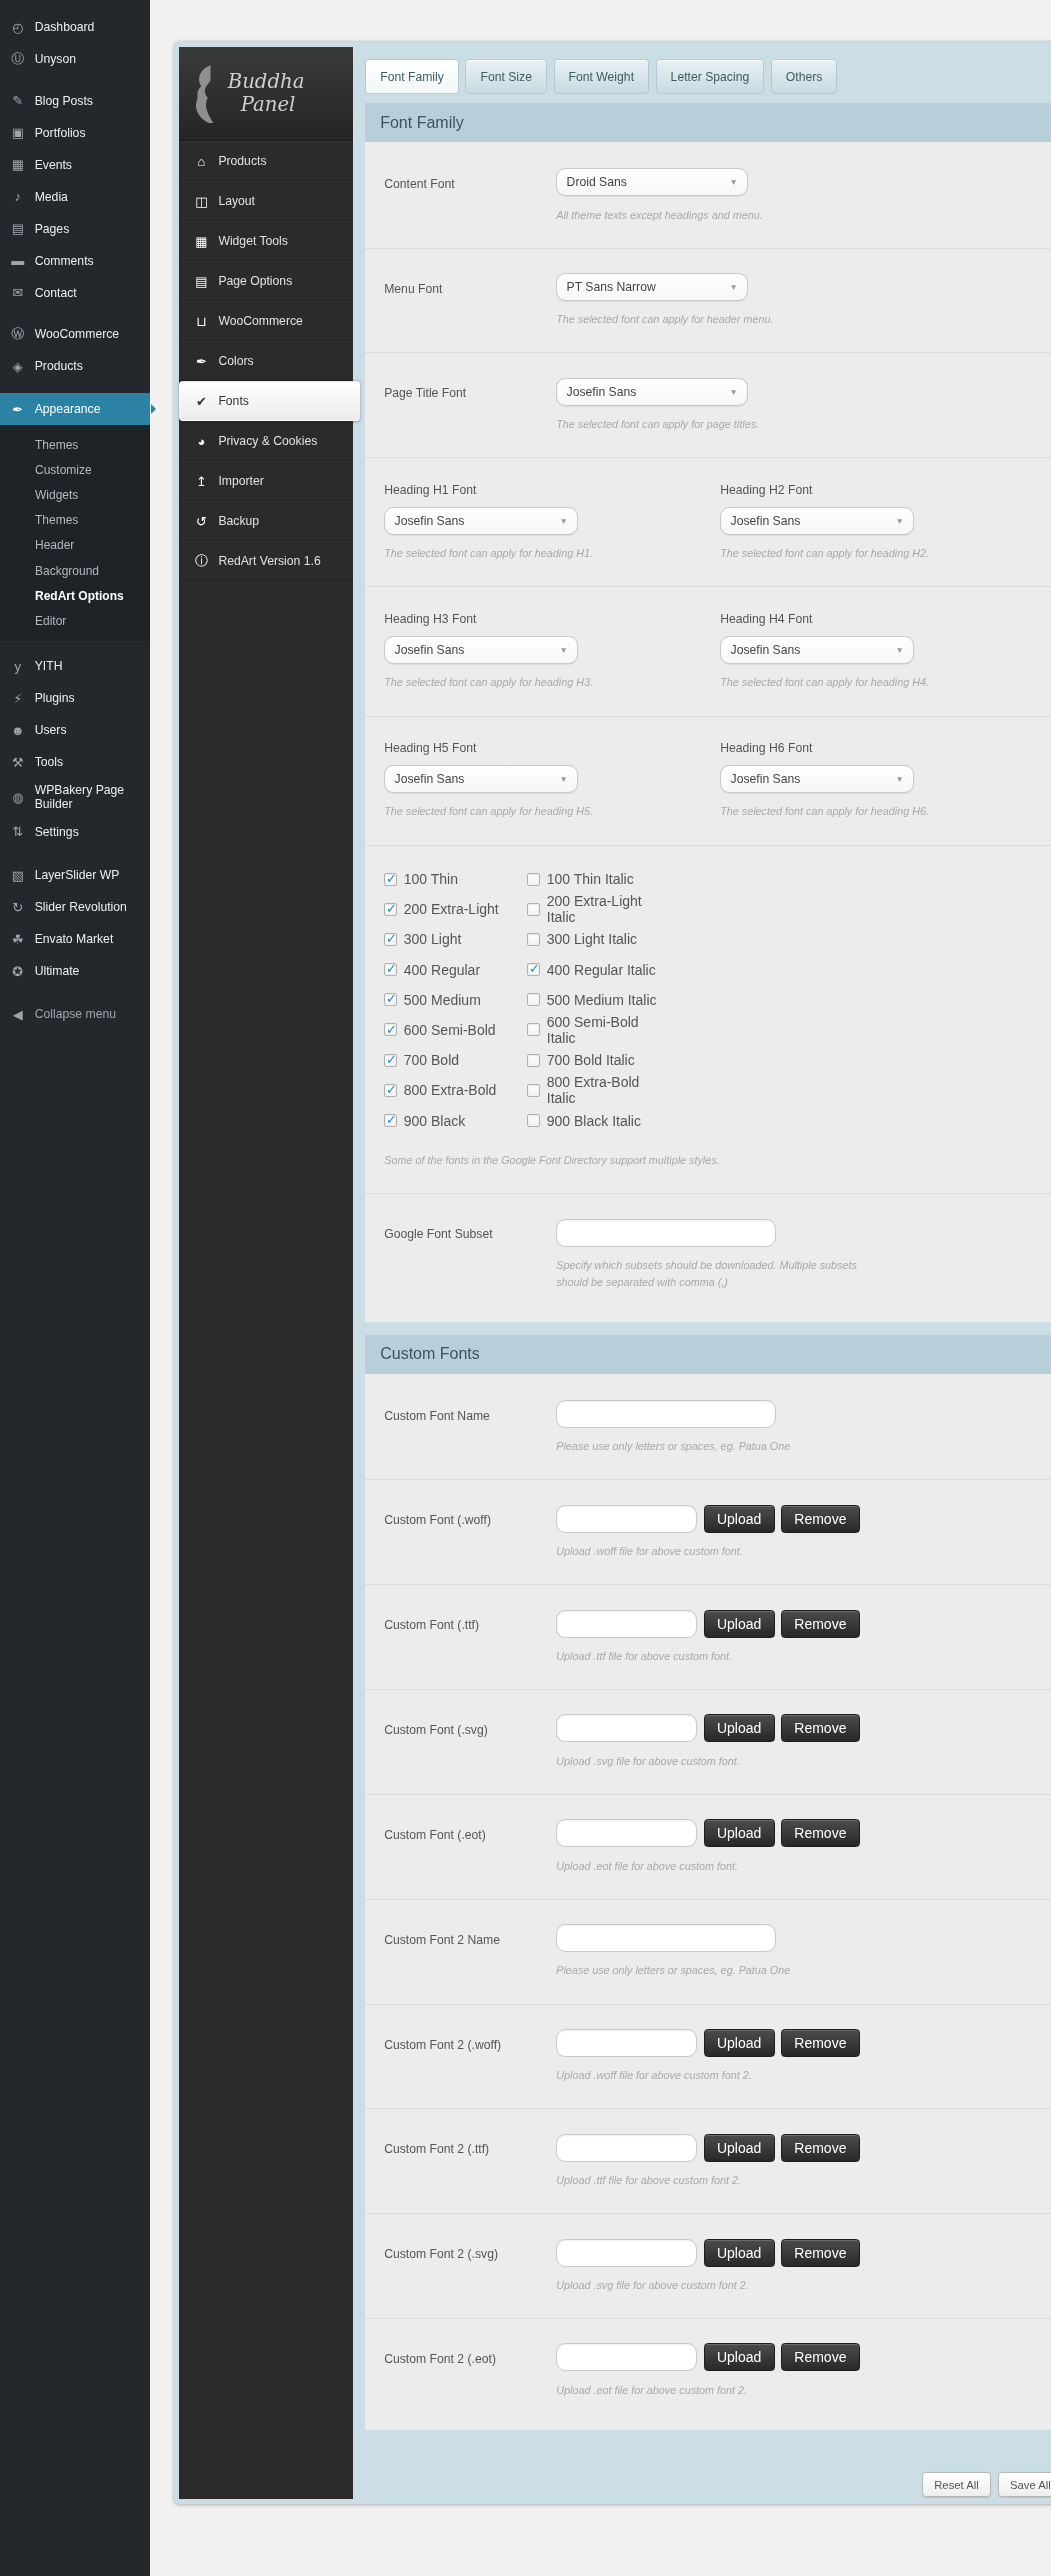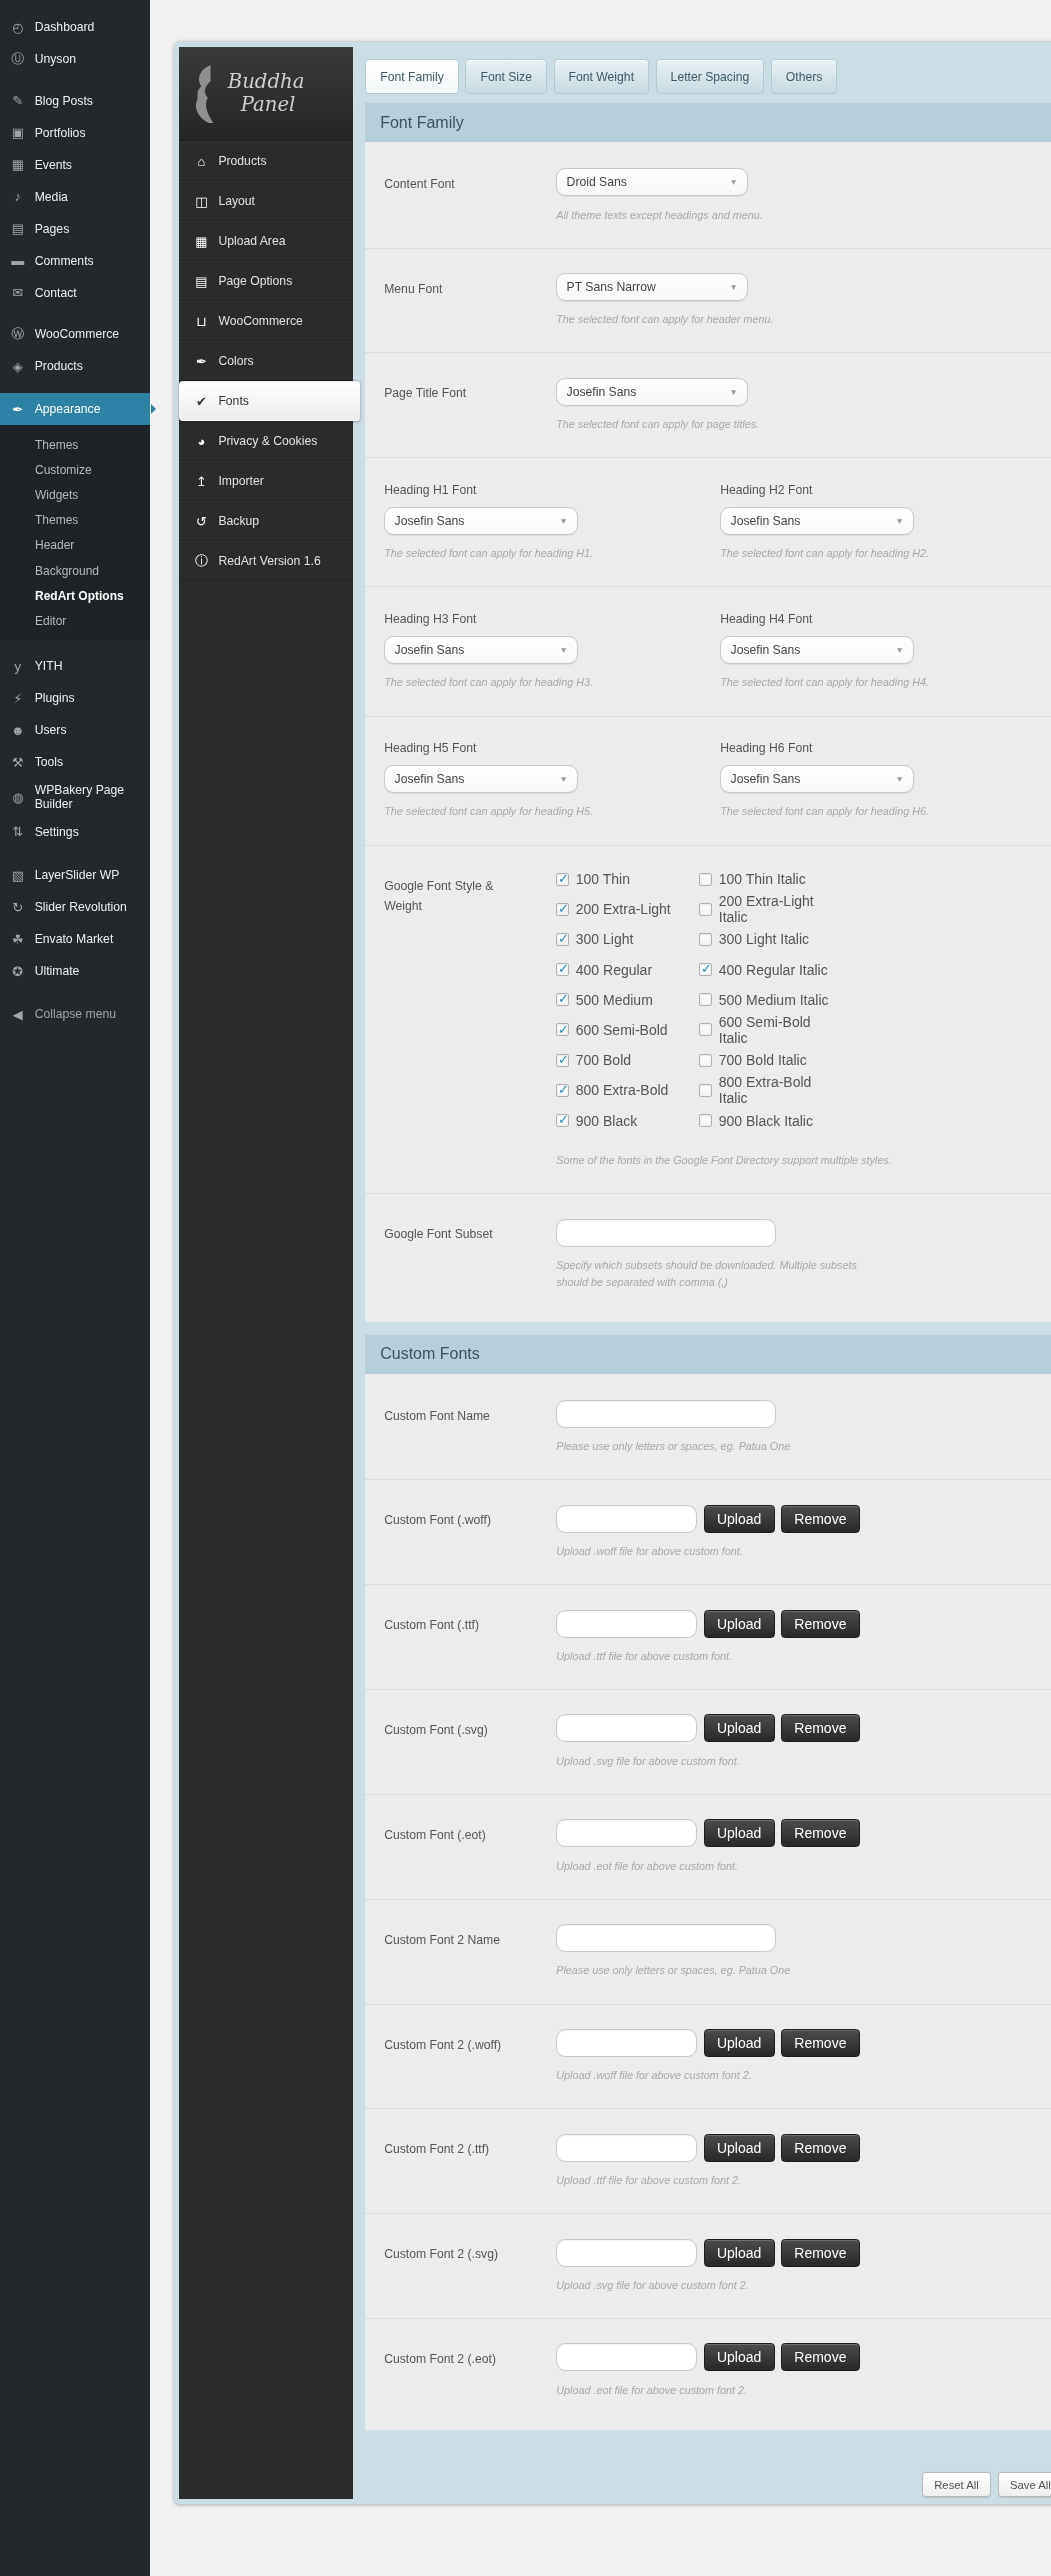--- a/index.html
+++ b/index.html
@@ -204,21 +204,21 @@
     <div class="pmi">
         <span class="pico">⌂</span>
         <span>Products</span>
       </div>
     <div class="pmi">
         <span class="pico">◫</span>
         <span>Layout</span>
       </div>
     <div class="pmi">
         <span class="pico">▦</span>
-        <span>Upload Area</span>
+        <span>Widget Tools</span>
       </div>
     <div class="pmi">
         <span class="pico">▤</span>
         <span>Page Options</span>
       </div>
     <div class="pmi">
         <span class="pico">⊔</span>
         <span>WooCommerce</span>
       </div>
     <div class="pmi">
@@ -346,21 +346,20 @@
             <div class="hlabel">Heading H6 Font</div>
             <div class="select">
                 <span>Josefin Sans</span>
                 <span class="arr">▼</span>
               </div>
             <div class="help">The selected font can apply for heading H6.</div>
           </div>
         </div>
 
         <div class="row frow">
-          <div class="flabel"><span>Google Font Style &amp;</span><br><span>Weight</span></div>
           <div>
             <div class="wcols">
               <div class="wcol">
                 <label class="cb">
                     <span class="cbx on"></span>
                     <span class="cbl">100 Thin</span>
                   </label>
                 <label class="cb">
                     <span class="cbx on"></span>
                     <span class="cbl">200 Extra-Light</span>

